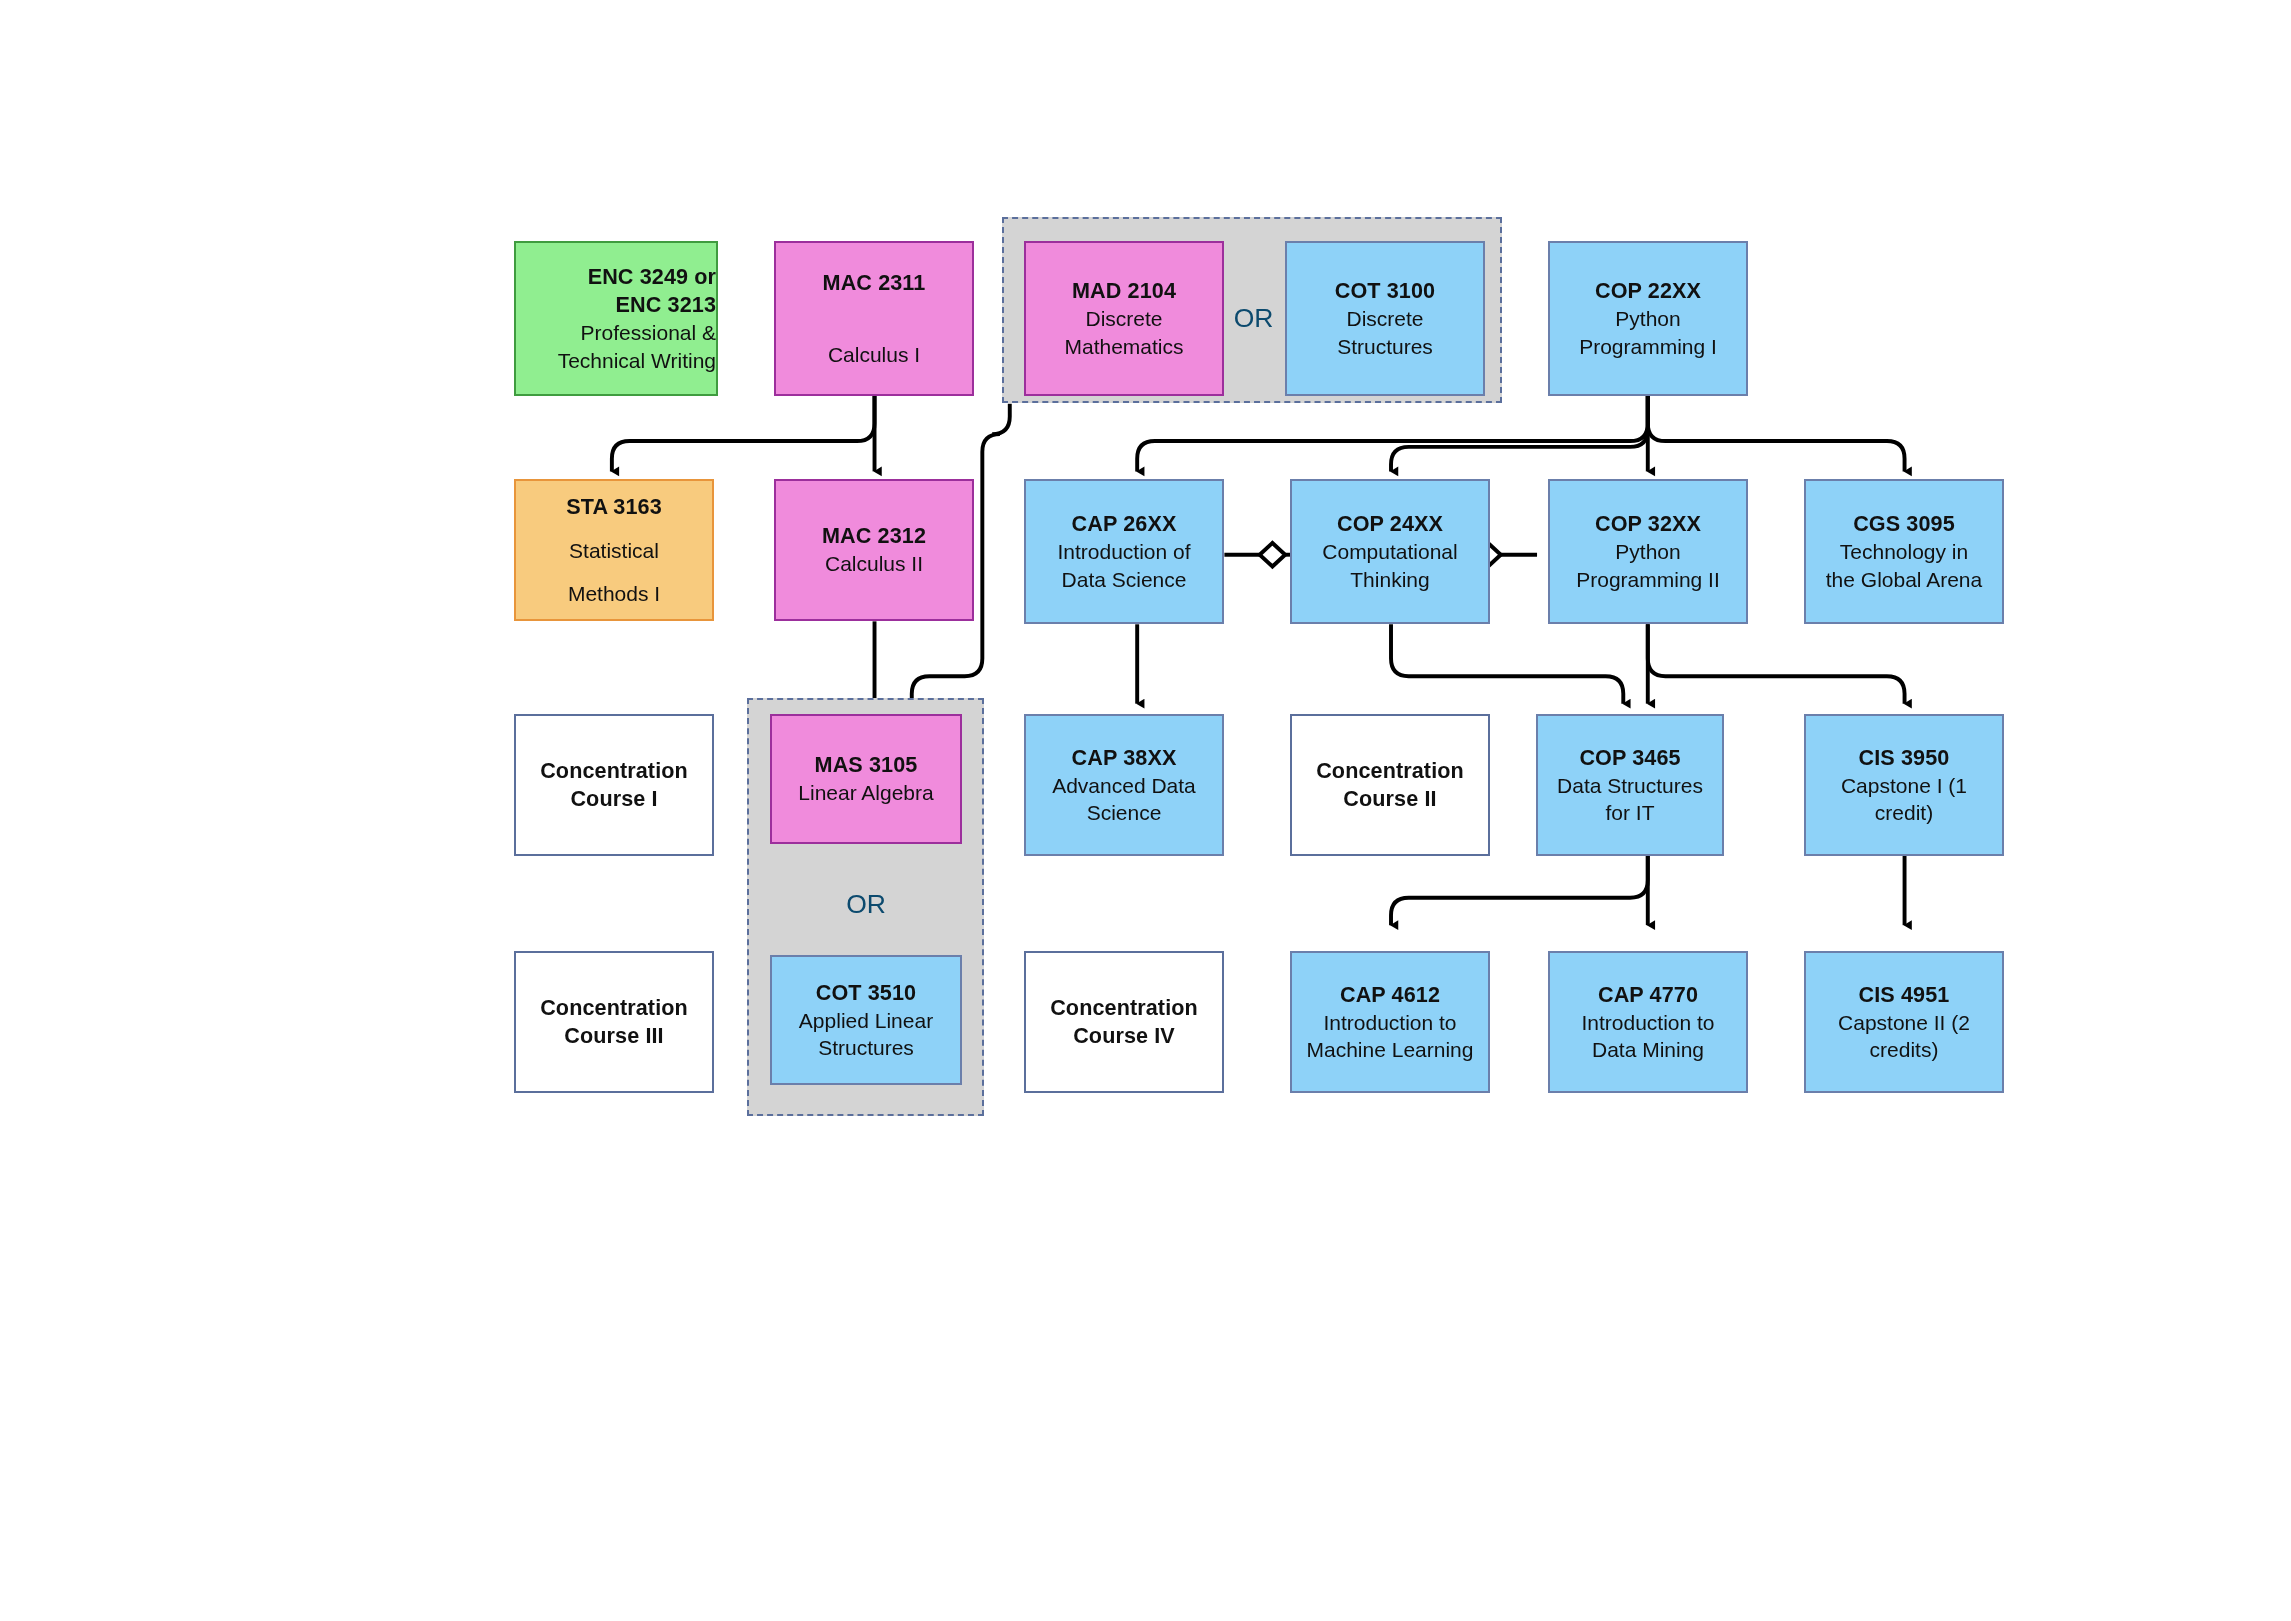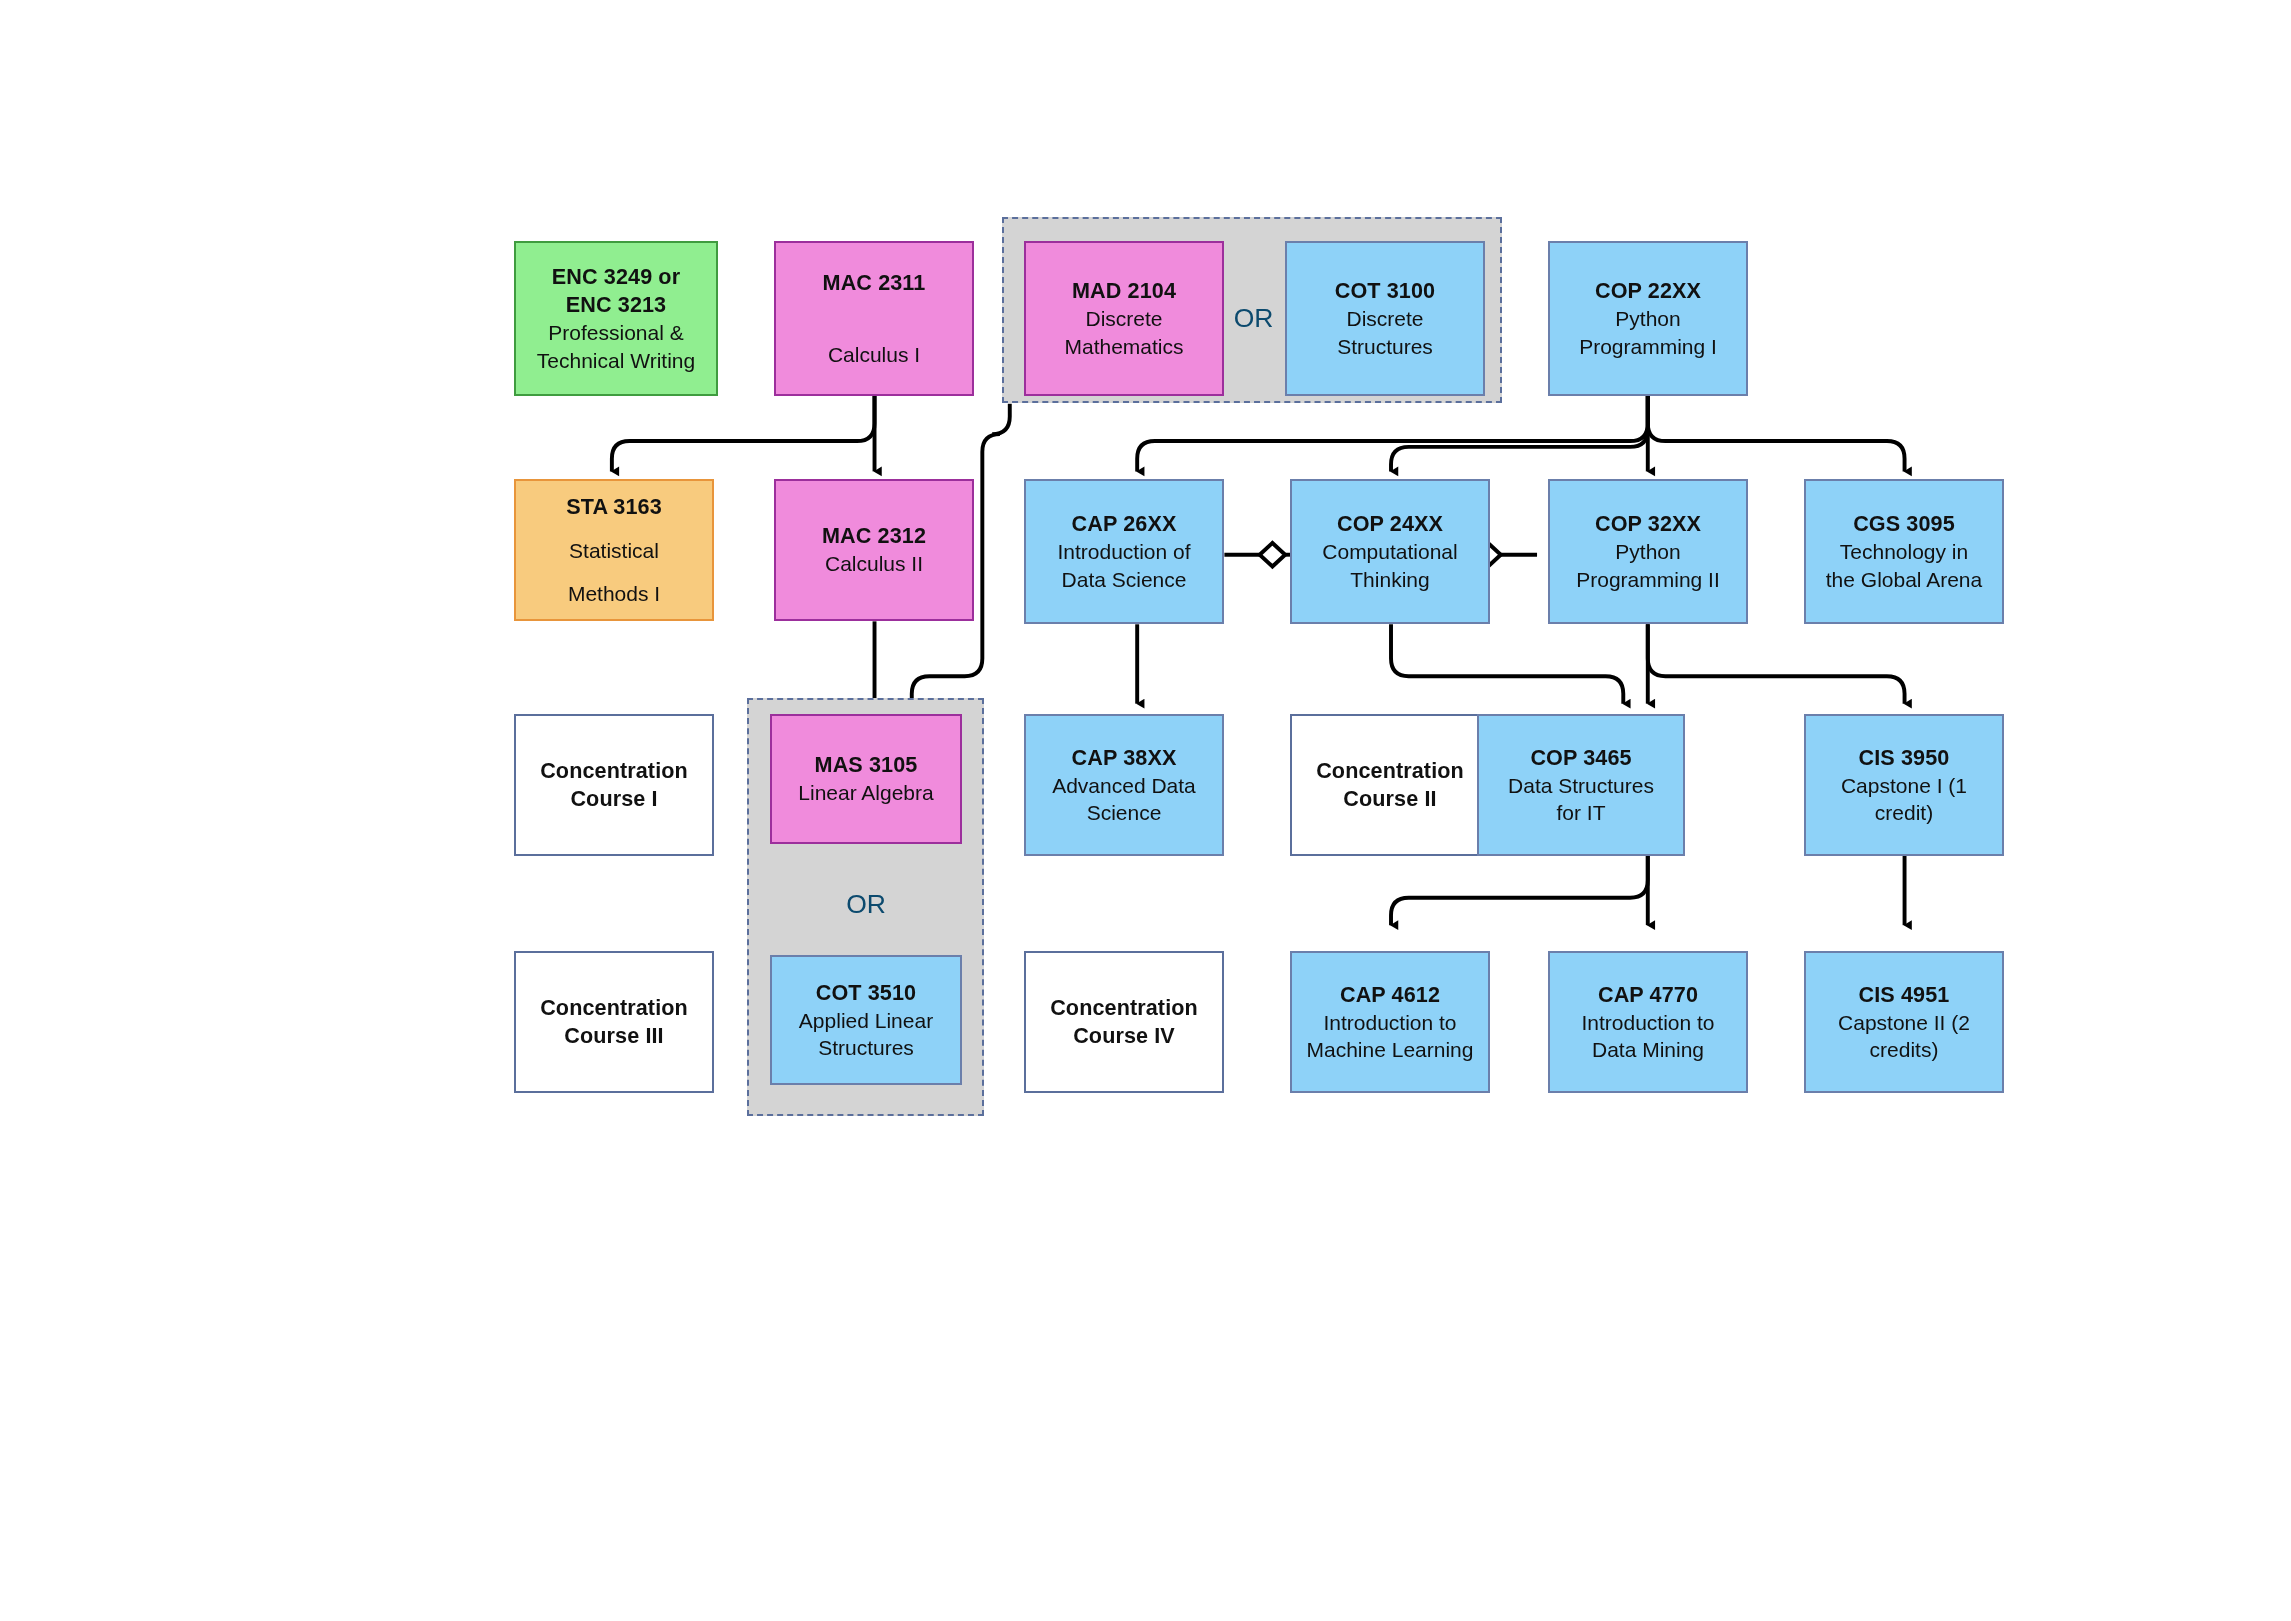--- a/index.html
+++ b/index.html
@@ -7,21 +7,21 @@
   body{width:2292px;height:1621px;overflow:hidden;font-family:"Liberation Sans",sans-serif;}
   #canvas{position:relative;width:2292px;height:1621px;background:#fff;}
   svg#edges{position:absolute;left:0;top:0;width:2292px;height:1621px;pointer-events:none;}
   .node{position:absolute;box-sizing:border-box;display:flex;flex-direction:column;
         align-items:center;justify-content:center;text-align:center;line-height:1.30;
         font-size:21px;color:#111111;z-index:3;}
   .node .code{font-weight:bold;font-size:21.6px;letter-spacing:0.1px;}
   .node .ttl{font-weight:normal;font-size:21px;}
   .n-blue{background:#8ed2f8;border:2.5px solid #6b7fab;}
   .n-pink{background:#f08bdc;border:2.5px solid #9c2f9c;}
-  .n-green{background:#90ee90;border:2.5px solid #3f9c3f;}
+  .n-green{background:#90ee90;border:2.5px solid #3f9c3f;align-items:flex-end;}
   .n-orange{background:#f8cb7e;border:2.5px solid #e8953b;}
   .n-white{background:#ffffff;border:2.5px solid #5b6f9c;}
   .n-white .code{font-weight:bold;}
   .group{position:absolute;box-sizing:border-box;background:#d4d4d4;
          border:2.9px dashed #5b6f9c;z-index:1;}
   .or-label{position:absolute;z-index:4;font-size:26.5px;color:#0c4a6e;
             font-family:"Liberation Sans",sans-serif;
             display:flex;align-items:center;justify-content:center;}
 </style>
 </head>
@@ -207,21 +207,21 @@
     <span class="code">CAP 38XX</span>
     <span class="ttl">Advanced Data</span>
     <span class="ttl">Science</span>
   </div>
 
   <div class="node n-white" style="left:1290px;top:714px;width:200px;height:142px;">
     <span class="code">Concentration</span>
     <span class="code">Course II</span>
   </div>
 
-  <div class="node n-blue" style="left:1477px;top:714px;width:208px;height:142px;">
+  <div class="node n-blue" style="left:1536px;top:714px;width:188px;height:142px;">
     <span class="code">COP 3465</span>
     <span class="ttl">Data Structures</span>
     <span class="ttl">for IT</span>
   </div>
 
   <div class="node n-blue" style="left:1804px;top:714px;width:200px;height:142px;">
     <span class="code">CIS 3950</span>
     <span class="ttl">Capstone I (1</span>
     <span class="ttl">credit)</span>
   </div>

